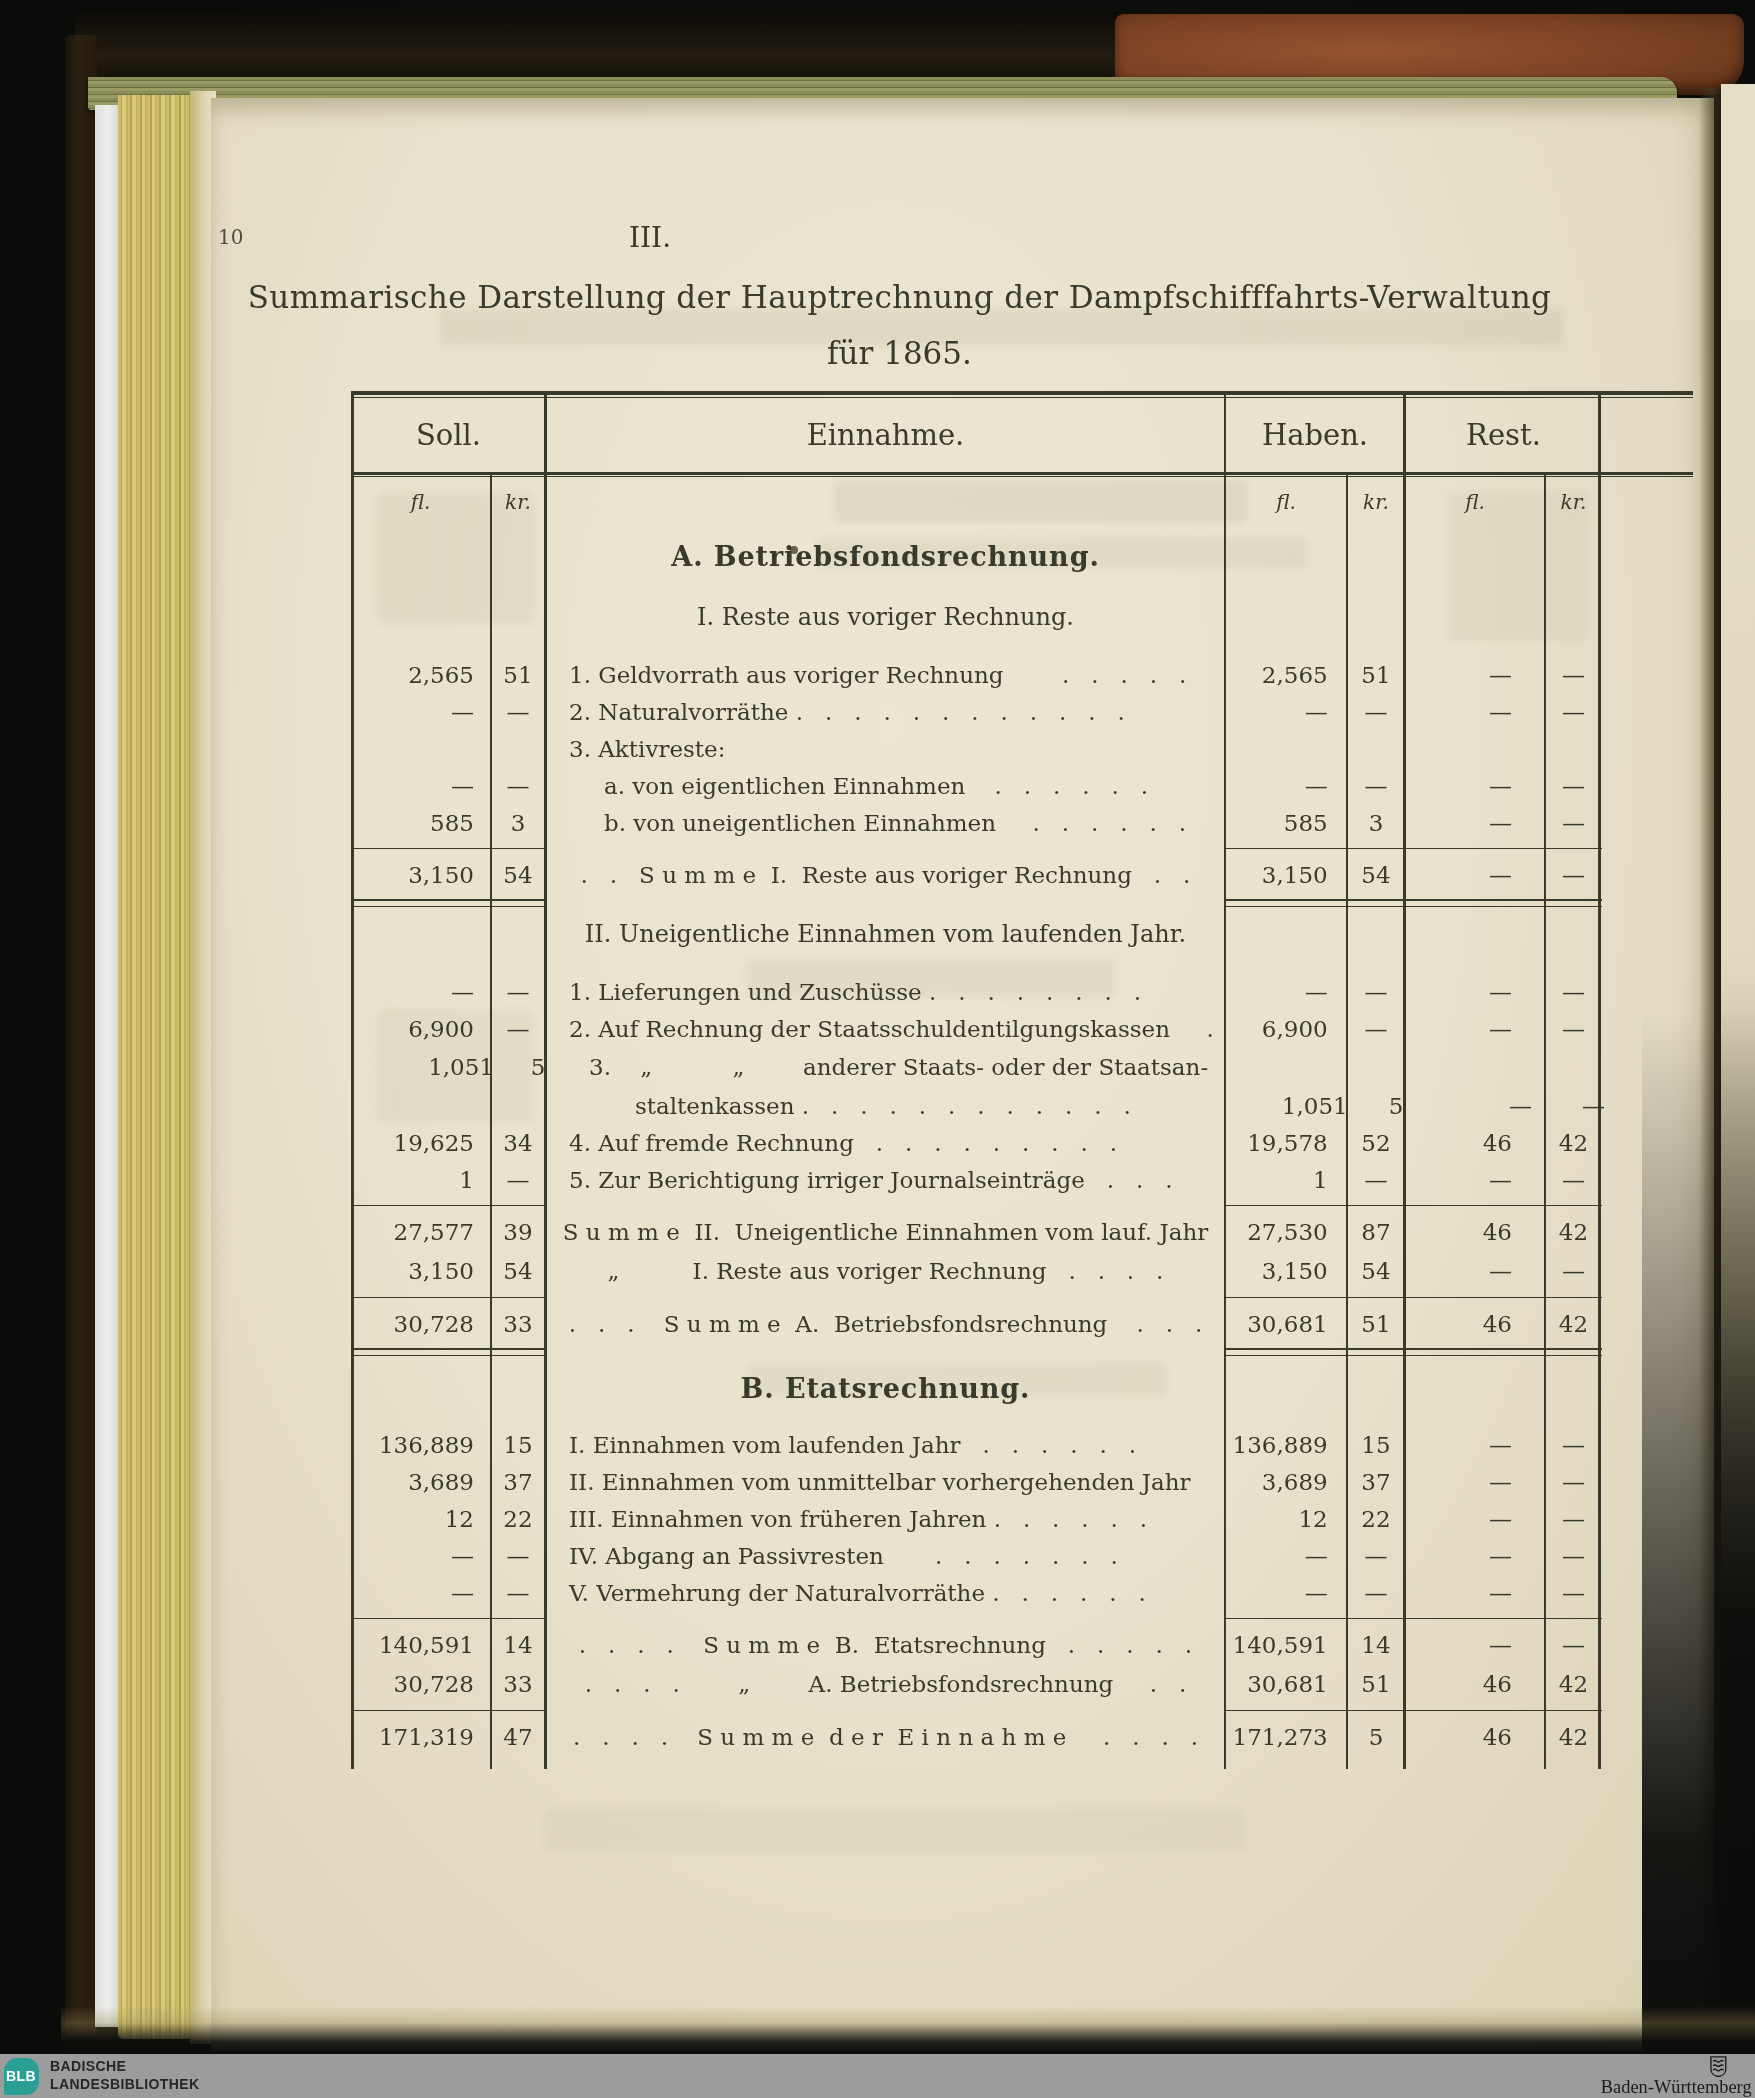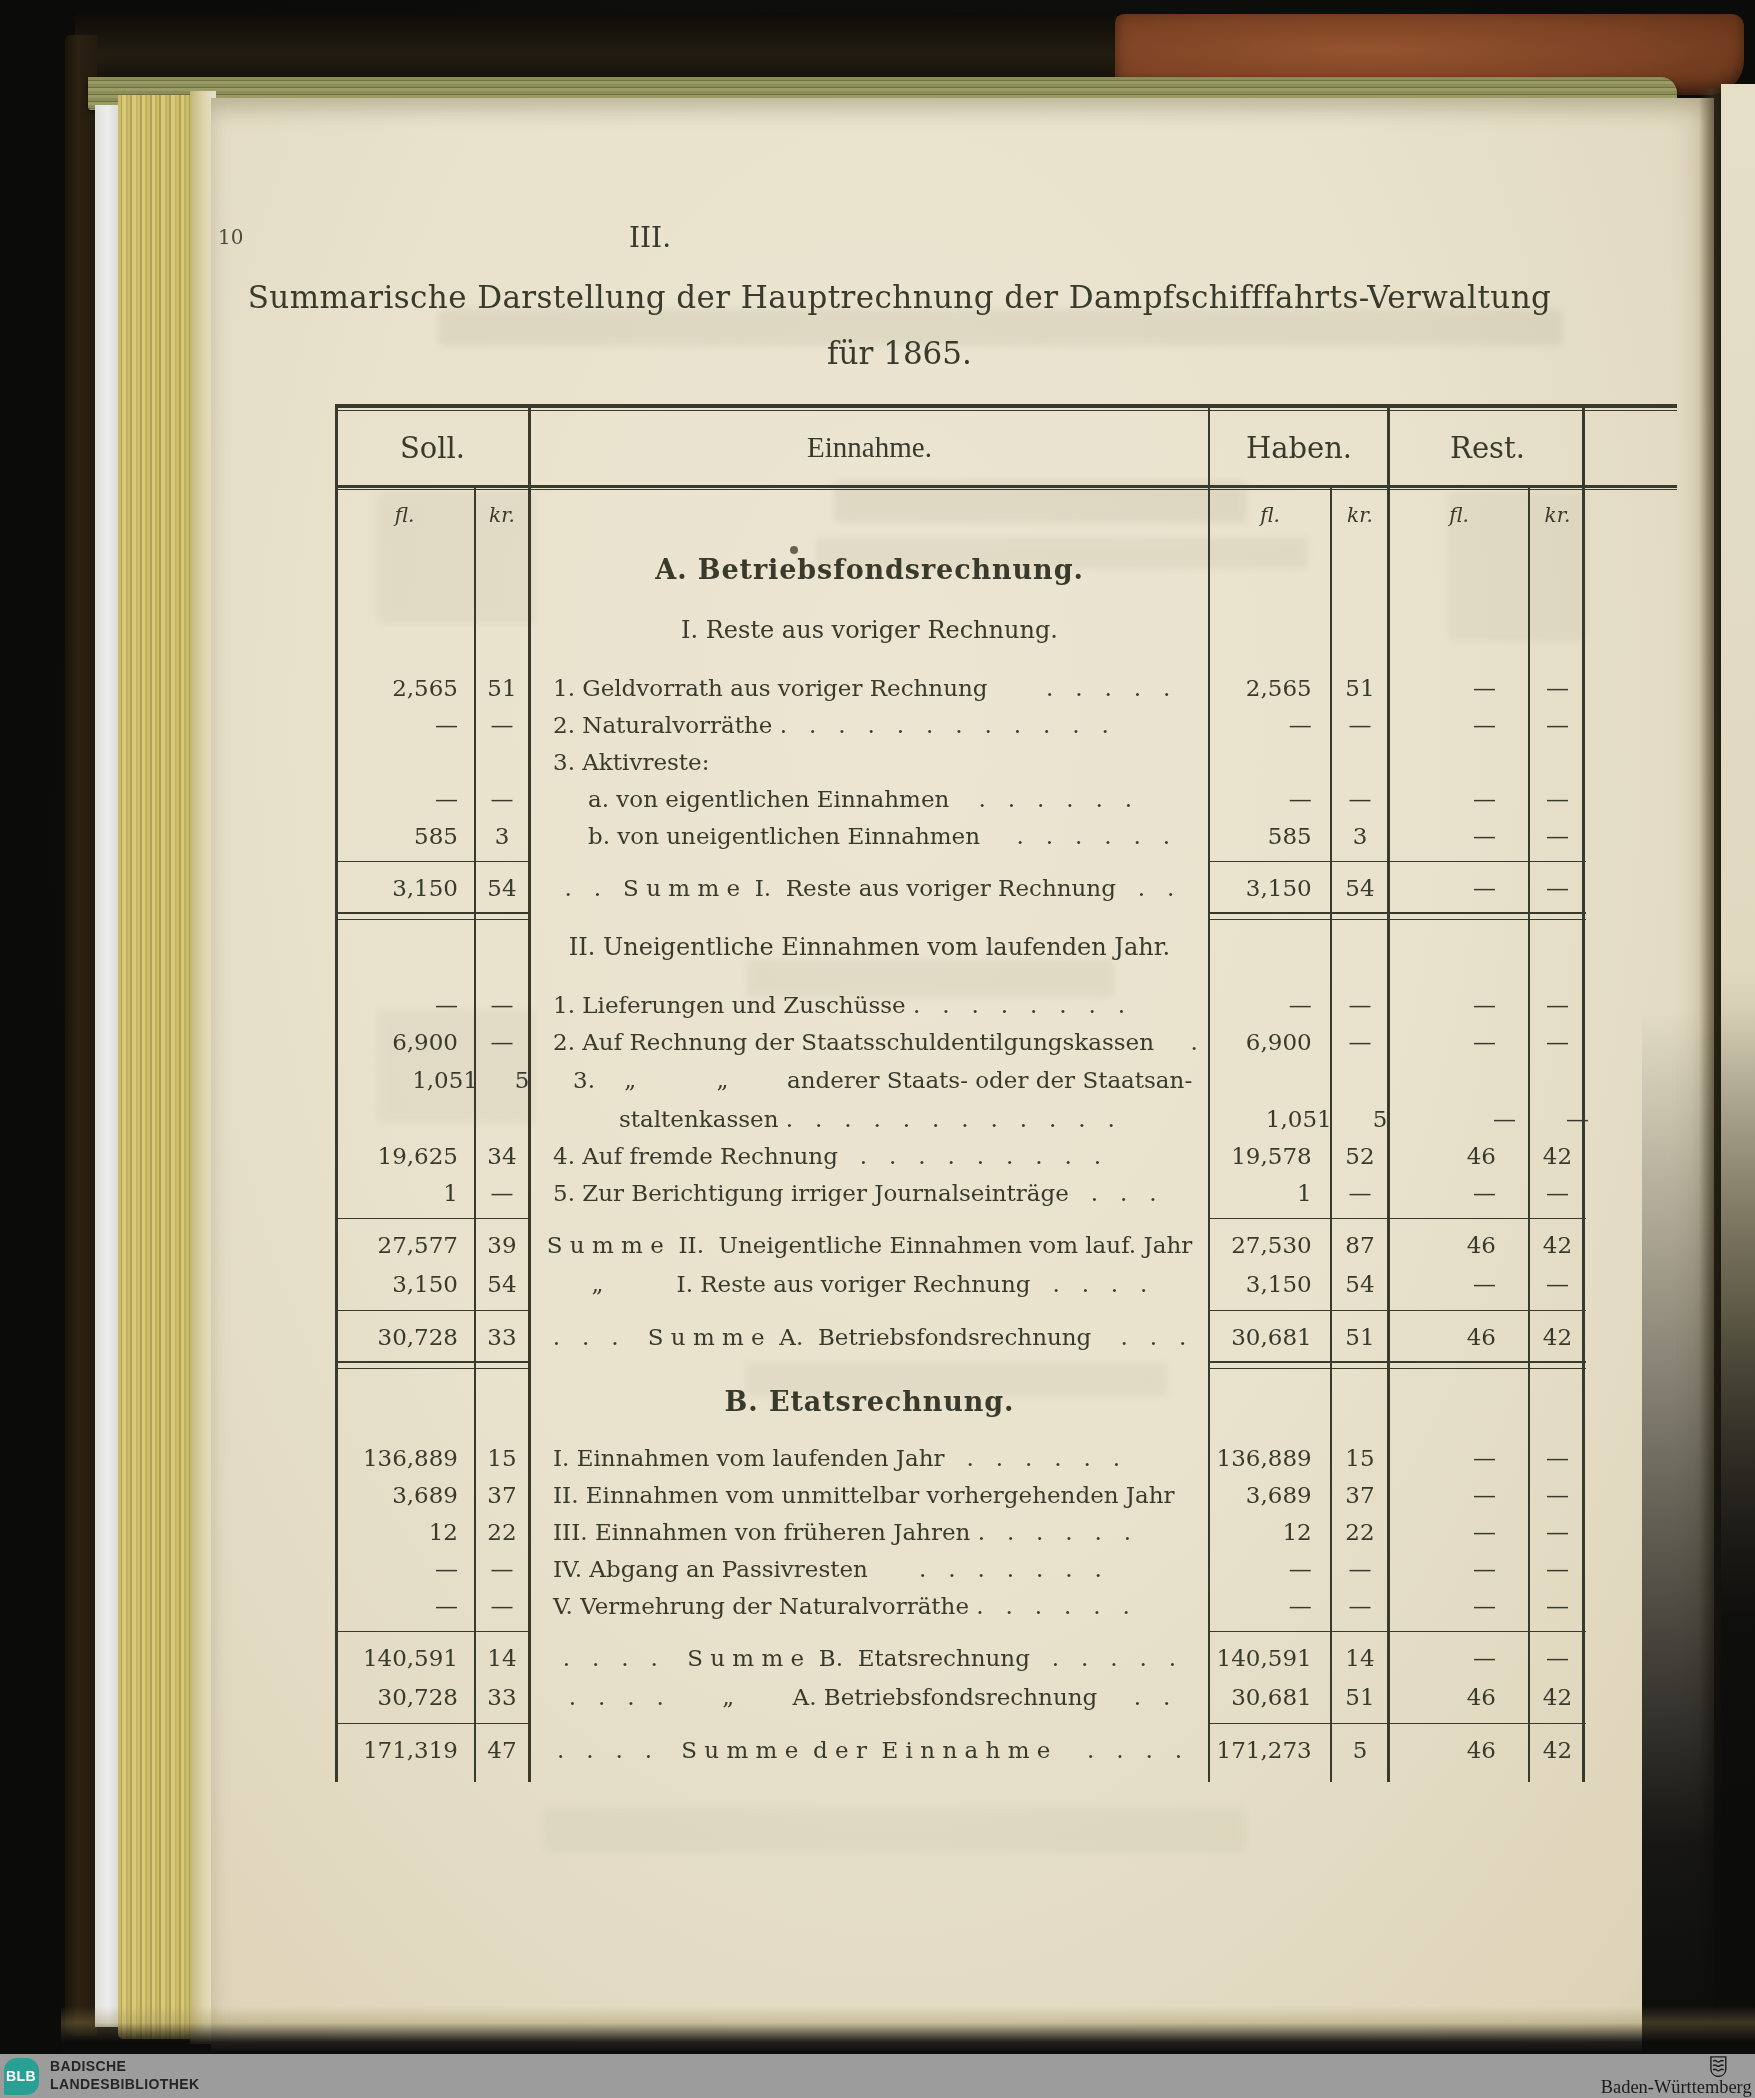--- a/index.html
+++ b/index.html
@@ -50,21 +50,21 @@
   
   .ghost{position:absolute;background:#6b7253;opacity:.09;filter:blur(3.5px);border-radius:5.3px;}
   .pagenum{position:absolute;left:218px;top:225px;font-size:20px;color:var(--ink-soft);}
   .platenum{position:absolute;left:606px;top:221px;width:88px;text-align:center;font-size:28px;color:var(--ink);}
   .title1{position:absolute;left:206px;top:279px;width:1387px;text-align:center;
     font-size:31px;letter-spacing:0.4px;color:var(--ink);}
   .title2{position:absolute;left:206px;top:335px;width:1387px;text-align:center;
     font-size:31px;color:var(--ink);}
 
   
-  .ltable{position:absolute;left:335px;top:391px;width:1342px;height:1378px;font-size:23px;color:var(--ink);margin-top:13px;}
+  .ltable{position:absolute;left:351px;top:391px;width:1342px;height:1378px;font-size:23px;color:var(--ink);}
   .hl{position:absolute;left:0;width:100%;background:var(--ink);}
   .vl{position:absolute;background:var(--ink);}
   .thead{position:absolute;top:8.8px;left:0;width:100%;height:70px;display:flex;}
   .thead .hc{display:flex;align-items:center;justify-content:center;font-size:29px;}
   .subhead{position:absolute;top:86px;left:0;width:100%;height:49px;display:grid;
     grid-template-columns:139px 56px 679px 122px 58px 140px 57px;}
   .subhead .sc{display:flex;align-items:center;justify-content:center;font-size:20px;font-style:italic;}
 
   .rows{position:absolute;top:136px;left:0;width:100%;}
   .trow{display:grid;grid-template-columns:139px 56px 679px 122px 58px 140px 57px;align-items:center;}
@@ -158,21 +158,21 @@
     <div class="vl" style="left:1247px;top:0;bottom:0;width:2.6px;"></div>
     <div class="vl" style="left:193px;top:0;bottom:0;width:2.6px;"></div>
     <div class="vl" style="left:873px;top:0;bottom:0;width:1.8px;"></div>
     <div class="vl" style="left:1052px;top:0;bottom:0;width:2.6px;"></div>
     <div class="vl" style="left:139px;top:83px;bottom:0;width:1.8px;"></div>
     <div class="vl" style="left:995px;top:83px;bottom:0;width:1.8px;"></div>
     <div class="vl" style="left:1193px;top:83px;bottom:0;width:1.8px;"></div>
 
     <div class="thead">
       <div class="hc" style="width:195px;">Soll.</div>
-      <div class="hc" style="width:679px;font-family:Liberation Serif, serif;">Einnahme.</div>
+      <div class="hc" style="width:679px;">Einnahme.</div>
       <div class="hc" style="width:180px;">Haben.</div>
       <div class="hc" style="width:197px;">Rest.</div>
     </div>
     <div class="subhead">
       <div class="sc">fl.</div>
       <div class="sc">kr.</div>
       <div class="sc"></div>
       <div class="sc">fl.</div>
       <div class="sc">kr.</div>
       <div class="sc">fl.</div>

